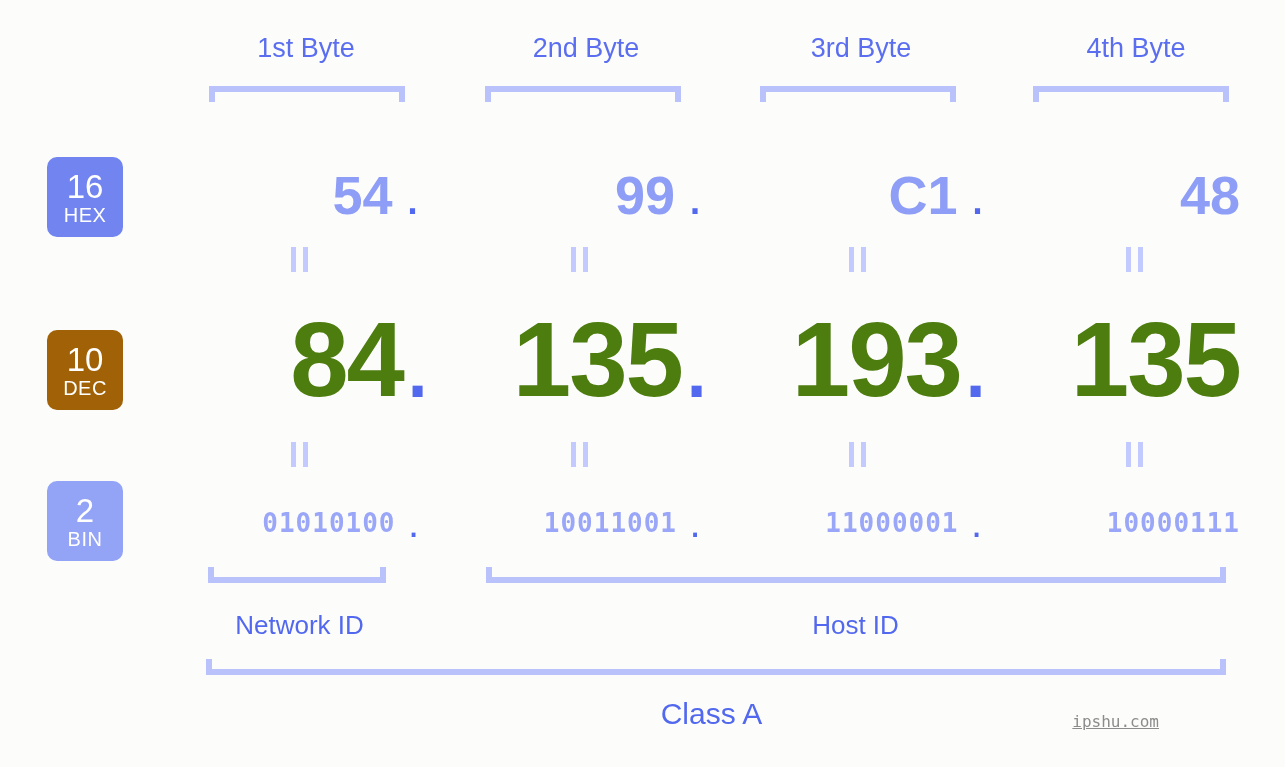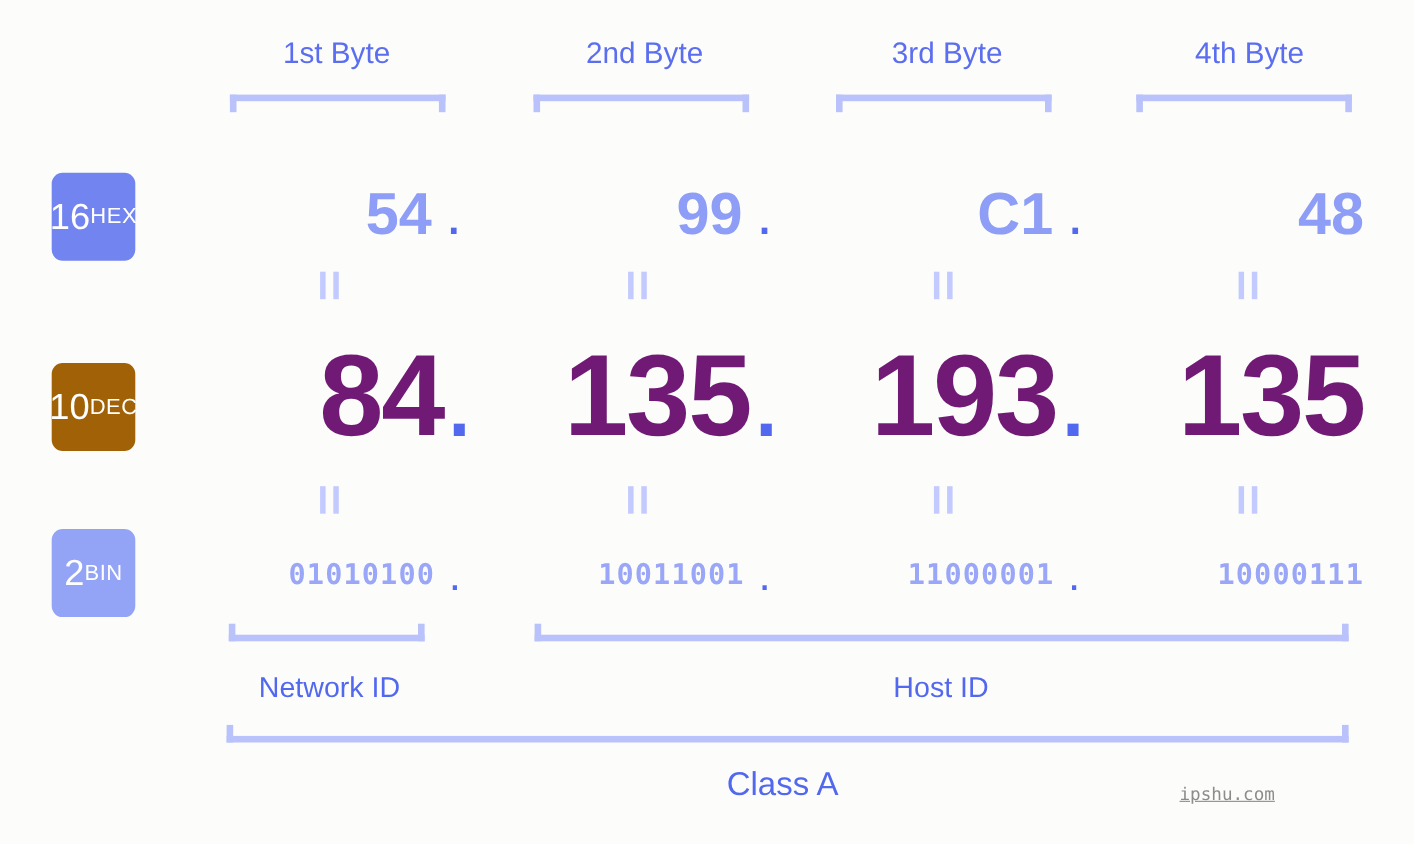--- a/index.html
+++ b/index.html
@@ -51,21 +51,21 @@
   }
 
   
   .badge {
     position: absolute;
     left: 47px;
     width: 76px;
     height: 80px;
     border-radius: 10px;
     display: flex;
-    flex-direction: row;
+    flex-direction: column;
     align-items: center;
     justify-content: center;
     color: #ffffff;
     line-height: 1;
   }
   .badge .num {
     font-size: 33px;
     font-family: "Liberation Sans", sans-serif;
     margin-bottom: 2px;
   }
@@ -102,21 +102,21 @@
     font-size: 54px;
     color: #8e9df6;
     font-family: "Liberation Sans", sans-serif;
   }
   #row-hex .dot { font-size: 54px; width: 40px; line-height: 0.6; }
 
   
   #row-dec { top: 300px; height: 120px; }
   #row-dec .cell {
     font-size: 105px;
-    color: #701a75;
+    color: #4d7c0f;
     font-family: "Liberation Sans", sans-serif;
     letter-spacing: -2px;
   }
   #row-dec .dot { font-size: 105px; width: 26px; line-height: 0.6; }
 
   
   #row-bin { top: 495px; height: 56px; }
   #row-bin .cell {
     font-size: 26px;
     color: #9aa6f7;

